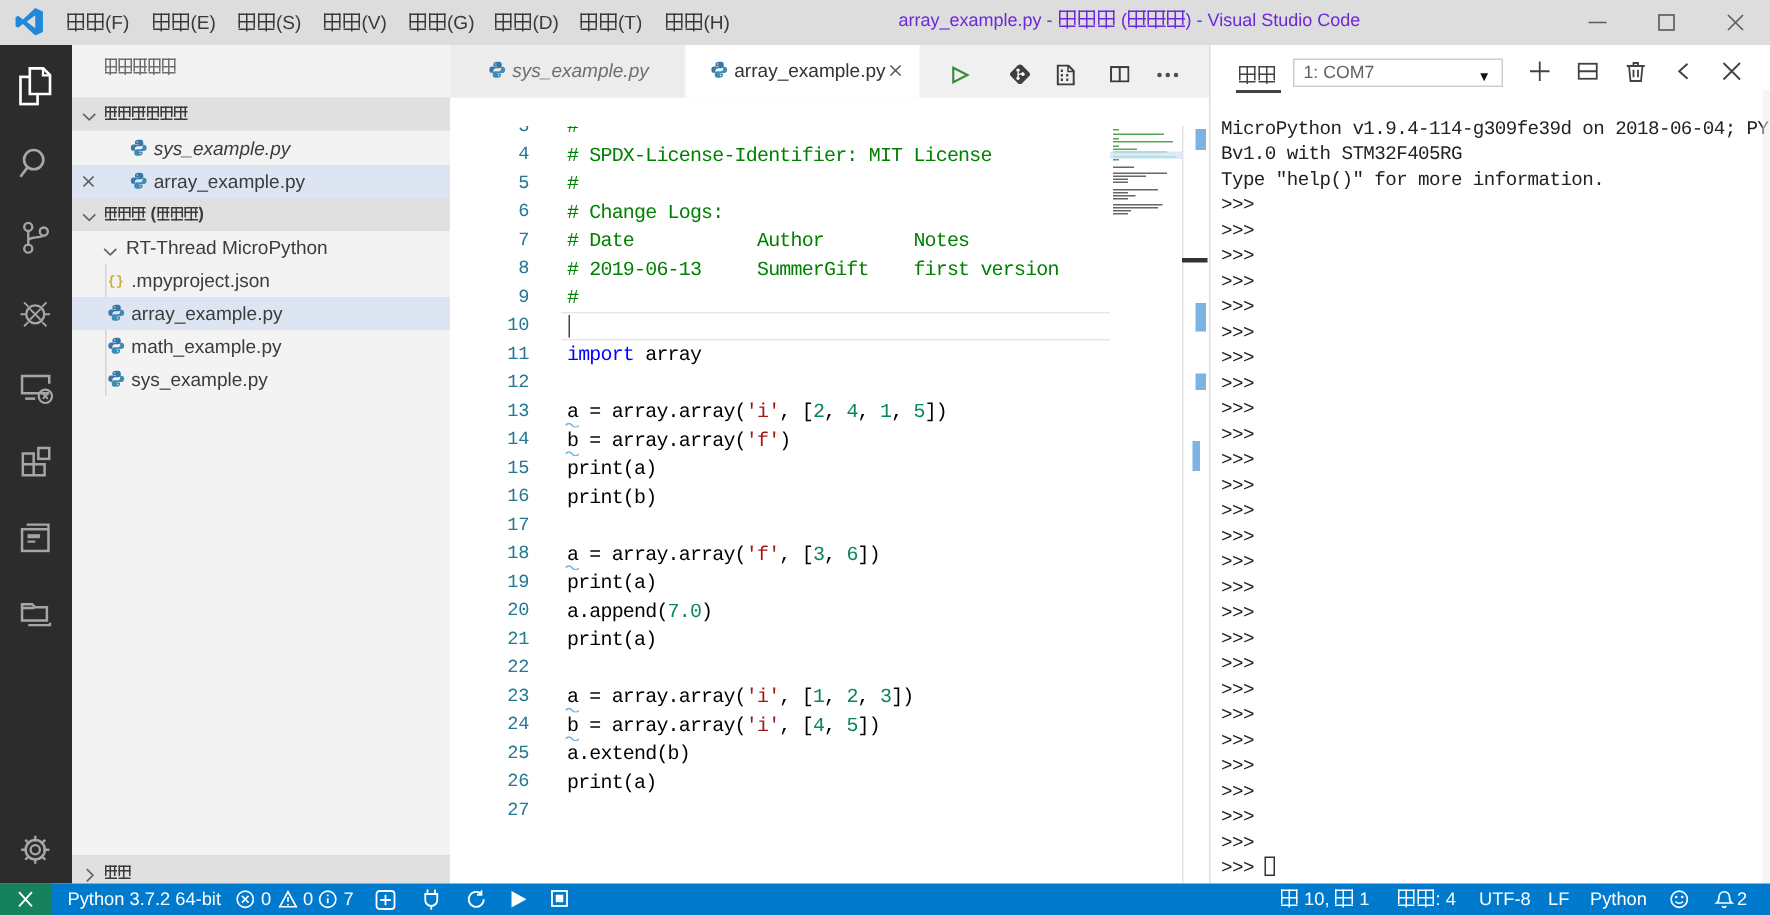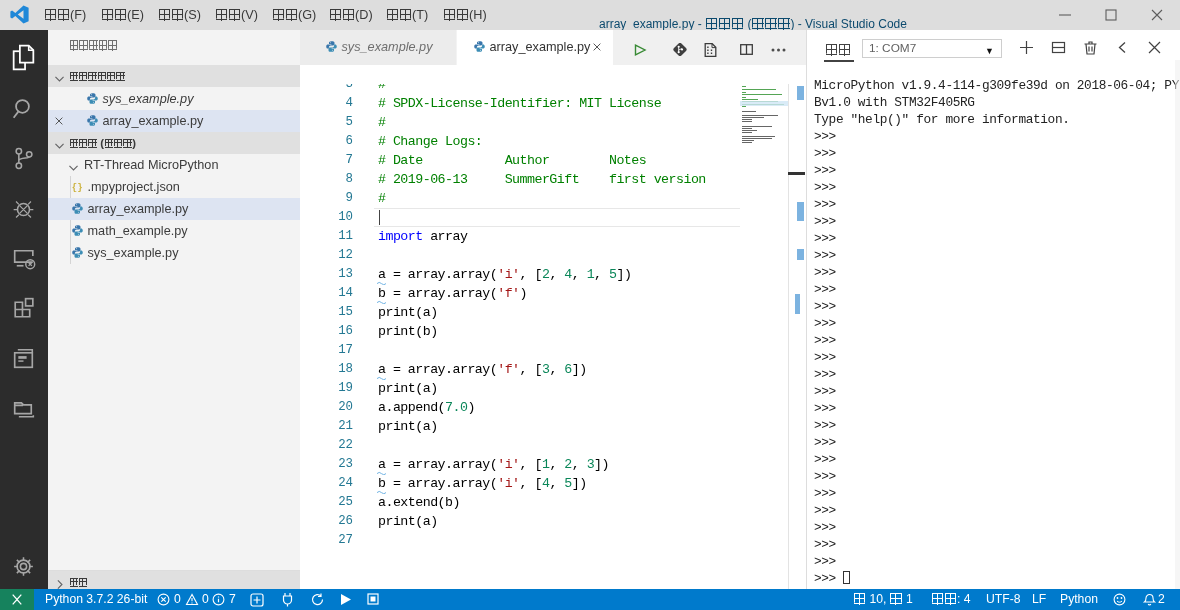--- a/index.html
+++ b/index.html
@@ -40,21 +40,21 @@
  <div class="abs" style="top:8px;color:#3a3a3a;font-size:12.7px;white-space:nowrap">
   <span class="abs" style="left:44px"><i class="z"></i><i class="z"></i>(F)</span>
   <span class="abs" style="left:101px"><i class="z"></i><i class="z"></i>(E)</span>
   <span class="abs" style="left:158px"><i class="z"></i><i class="z"></i>(S)</span>
   <span class="abs" style="left:215px"><i class="z"></i><i class="z"></i>(V)</span>
   <span class="abs" style="left:272px"><i class="z"></i><i class="z"></i>(G)</span>
   <span class="abs" style="left:329px"><i class="z"></i><i class="z"></i>(D)</span>
   <span class="abs" style="left:386px"><i class="z"></i><i class="z"></i>(T)</span>
   <span class="abs" style="left:443px"><i class="z"></i><i class="z"></i>(H)</span>
  </div>
- <div class="abs" style="left:599px;top:17px;color:#0c4a6e;font-size:12px;white-space:nowrap">array_example.py - <i class="z"></i><i class="z"></i><i class="z"></i> (<i class="z"></i><i class="z"></i><i class="z"></i>) - Visual Studio Code</div>
+ <div class="abs" style="left:599px;top:6px;color:#6d28d9;font-size:12px;white-space:nowrap">array_example.py - <i class="z"></i><i class="z"></i><i class="z"></i> (<i class="z"></i><i class="z"></i><i class="z"></i>) - Visual Studio Code</div>
  <svg class="abs" style="left:1058px;top:5px" width="14" height="20" viewBox="0 0 14 20">
       <path stroke="#5c5c5c" stroke-width="1.1" d="M1 10h12"></path>
     </svg>
  <svg class="abs" style="left:1105px;top:9px" width="12" height="12" viewBox="0 0 12 12">
       <rect x="1" y="1" width="10" height="10" fill="none" stroke="#5c5c5c" stroke-width="1.1"></rect>
     </svg>
  <svg class="abs" style="left:1151px;top:9px" width="12" height="12" viewBox="0 0 12 12">
       <path stroke="#5c5c5c" stroke-width="1.1" d="M1 1l10 10M11 1L1 11"></path>
     </svg>
 </div>
@@ -291,21 +291,21 @@
  <div class="abs mono" style="left:7px;top:47px;font-size:12.8px;letter-spacing:-0.38px;line-height:17px;color:#222;white-space:pre">MicroPython v1.9.4-114-g309fe39d on 2018-06-04; PY<br>Bv1.0 with STM32F405RG<br>Type "help()" for more information.<br>&gt;&gt;&gt;<br>&gt;&gt;&gt;<br>&gt;&gt;&gt;<br>&gt;&gt;&gt;<br>&gt;&gt;&gt;<br>&gt;&gt;&gt;<br>&gt;&gt;&gt;<br>&gt;&gt;&gt;<br>&gt;&gt;&gt;<br>&gt;&gt;&gt;<br>&gt;&gt;&gt;<br>&gt;&gt;&gt;<br>&gt;&gt;&gt;<br>&gt;&gt;&gt;<br>&gt;&gt;&gt;<br>&gt;&gt;&gt;<br>&gt;&gt;&gt;<br>&gt;&gt;&gt;<br>&gt;&gt;&gt;<br>&gt;&gt;&gt;<br>&gt;&gt;&gt;<br>&gt;&gt;&gt;<br>&gt;&gt;&gt;<br>&gt;&gt;&gt;<br>&gt;&gt;&gt;<br>&gt;&gt;&gt;<br>&gt;&gt;&gt; <i class="cursor"></i></div>
  <div class="abs" style="left:368px;top:30px;width:6px;height:529px;background:rgba(238,238,238,0.55)"></div>
 </div>
 
 <div class="abs" style="left:0;top:589px;width:1180px;height:21px;background:#007acc;color:#fff;font-size:12.2px">
  <div class="abs" style="left:0;top:0;width:34px;height:21px;background:#16825d">
   <svg class="abs" style="left:12px;top:5px" width="10" height="11" viewBox="0 0 10 11">
         <path stroke="#fff" stroke-width="1.25" fill="none" d="M0.7 0.7L5.1 5.5 0.7 10.3M9.3 0.7L4.9 5.5l4.4 4.8"></path>
       </svg>
  </div>
- <div class="abs" style="left:45px;top:3px">Python 3.7.2 26-bit</div>
+ <div class="abs" style="left:45px;top:3px">Python 3.7.2 64-bit</div>
  <svg class="abs" style="left:157px;top:4px" width="13" height="13" viewBox="0 0 13 13">
       <circle cx="6.5" cy="6.5" r="5.4" fill="none" stroke="#fff" stroke-width="1.1"></circle>
       <path stroke="#fff" stroke-width="1.1" d="M4.3 4.3l4.4 4.4M8.7 4.3L4.3 8.7"></path>
     </svg>
  <div class="abs" style="left:174px;top:3px">0</div>
  <svg class="abs" style="left:185px;top:4px" width="14" height="13" viewBox="0 0 14 13">
       <path fill="none" stroke="#fff" stroke-width="1.1" d="M7 1.5L1.5 11.5h11zM7 5v3.2M7 9.6v1"></path>
     </svg>
  <div class="abs" style="left:202px;top:3px">0</div>
  <svg class="abs" style="left:212px;top:4px" width="13" height="13" viewBox="0 0 13 13">

